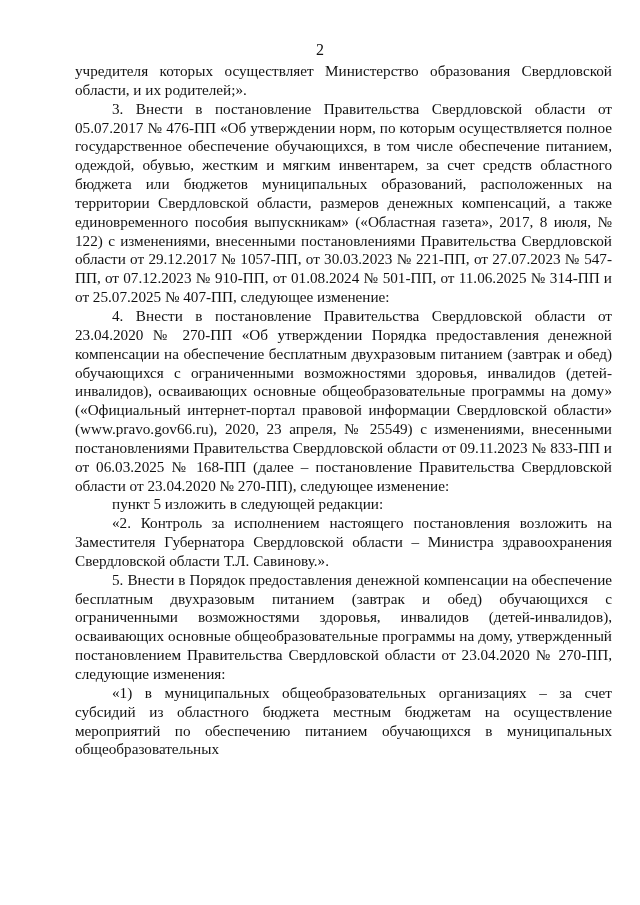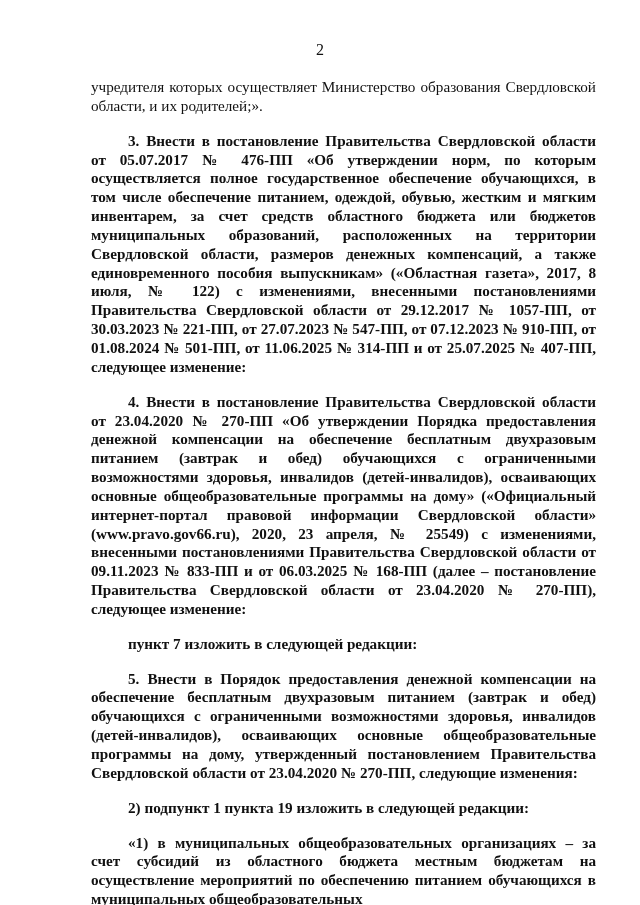--- a/index.html
+++ b/index.html
@@ -6,29 +6,29 @@
   body { width: 640px; height: 905px; position: relative; overflow: hidden; }
   .page-number {
     position: absolute; top: 41px; left: 0; width: 640px; text-align: center;
     font-family: "Liberation Serif", serif; font-size: 16px; color: #111;
   }
   .body-text {
     position: absolute; top: 62px; left: 75px; width: 537px;
     font-family: "Liberation Serif", serif; font-size: 15.2px; line-height: 18.85px;
     color: #111; text-align: justify; hyphens: none;
   }
-  .body-text p { margin: 16px; }
-  .indent { text-indent: 37px; font-weight: bold; }
+  .body-text p { margin: 0; }
+  .indent { text-indent: 37px; }
 </style>
 </head>
 <body>
 
 <div class="page-number">2</div>
 
 <div class="body-text">
   <p>учредителя которых осуществляет Министерство образования Свердловской области, и их родителей;».</p>
   <p class="indent">3. Внести в постановление Правительства Свердловской области от 05.07.2017 № 476-ПП «Об утверждении норм, по которым осуществляется полное государственное обеспечение обучающихся, в том числе обеспечение питанием, одеждой, обувью, жестким и мягким инвентарем, за счет средств областного бюджета или бюджетов муниципальных образований, расположенных на территории Свердловской области, размеров денежных компенсаций, а также единовременного пособия выпускникам» («Областная газета», 2017, 8 июля, № 122) с изменениями, внесенными постановлениями Правительства Свердловской области от 29.12.2017 № 1057-ПП, от 30.03.2023 № 221-ПП, от 27.07.2023 № 547-ПП, от 07.12.2023 № 910-ПП, от 01.08.2024 № 501-ПП, от 11.06.2025 № 314-ПП и от 25.07.2025 № 407-ПП, следующее изменение:</p>
   <p class="indent">4. Внести в постановление Правительства Свердловской области от 23.04.2020 № 270-ПП «Об утверждении Порядка предоставления денежной компенсации на обеспечение бесплатным двухразовым питанием (завтрак и обед) обучающихся с ограниченными возможностями здоровья, инвалидов (детей-инвалидов), осваивающих основные общеобразовательные программы на дому» («Официальный интернет-портал правовой информации Свердловской области» (www.pravo.gov66.ru), 2020, 23 апреля, № 25549) с изменениями, внесенными постановлениями Правительства Свердловской области от 09.11.2023 № 833-ПП и от 06.03.2025 № 168-ПП (далее – постановление Правительства Свердловской области от 23.04.2020 № 270-ПП), следующее изменение:</p>
-  <p class="indent">пункт 7 изложить в следующей редакции:</p>
+  <p class="indent">пункт 5 изложить в следующей редакции:</p>
+  <p class="indent">«2. Контроль за исполнением настоящего постановления возложить на Заместителя Губернатора Свердловской области – Министра здравоохранения Свердловской области Т.Л. Савинову.».</p>
   <p class="indent">5. Внести в Порядок предоставления денежной компенсации на обеспечение бесплатным двухразовым питанием (завтрак и обед) обучающихся с ограниченными возможностями здоровья, инвалидов (детей-инвалидов), осваивающих основные общеобразовательные программы на дому, утвержденный постановлением Правительства Свердловской области от 23.04.2020 № 270-ПП, следующие изменения:</p>
-  <p class="indent">2) подпункт 1 пункта 19 изложить в следующей редакции:</p>
   <p class="indent">«1) в муниципальных общеобразовательных организациях – за счет субсидий из областного бюджета местным бюджетам на осуществление мероприятий по обеспечению питанием обучающихся в муниципальных общеобразовательных</p>
 </div>
 
 </body></html>

